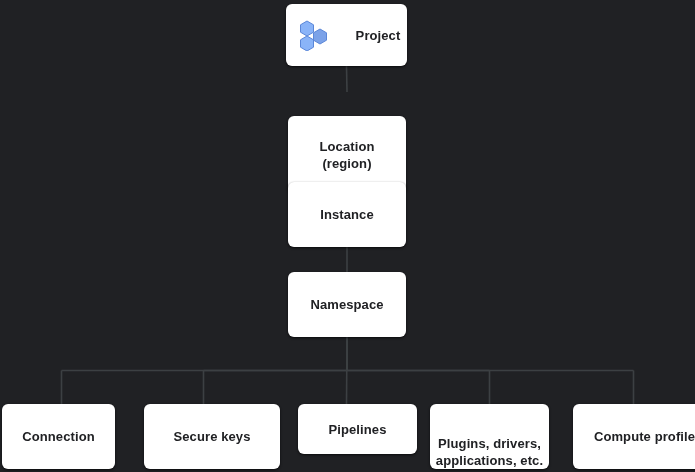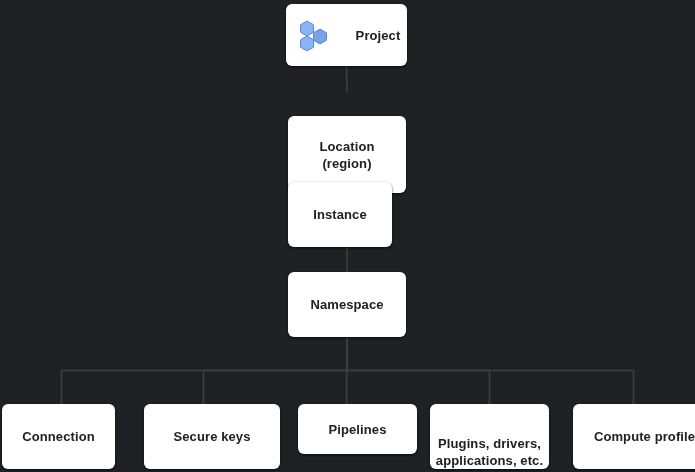--- a/index.html
+++ b/index.html
@@ -88,21 +88,21 @@
           <polygon points="10,2 16.5,5.8 16.5,13.2 10,17 3.5,13.2 3.5,5.8" fill="#8ab4f8" stroke="#5b87d8" stroke-width="1"></polygon>
           <polygon points="23,10 29.5,13.8 29.5,21.2 23,25 16.5,21.2 16.5,13.8" fill="#7ba2e8" stroke="#5b87d8" stroke-width="1"></polygon>
           <polygon points="10,17 16.5,20.8 16.5,28.2 10,32 3.5,28.2 3.5,20.8" fill="#8ab4f8" stroke="#5b87d8" stroke-width="1"></polygon>
         </svg>
         <span class="node-label">Project</span>
       </div>
       <div class="node" style="left: 288px; top: 92px; width: 118px; height: 77px; margin-top: 24px;">
         <span class="node-label">Location
 (region)</span>
       </div>
-      <div class="node" style="left: 288px; top: 182px; width: 104px; height: 65px;">
+      <div class="node" style="left: 288px; top: 182px; width: 118px; height: 65px;">
         <span class="node-label">Instance</span>
       </div>
       <div class="node" style="left: 288px; top: 272px; width: 118px; height: 65px; justify-content: center;">
         <span class="node-label">Namespace</span>
       </div>
       <div class="node" style="left: 2px; top: 404px; width: 113px; height: 65px;">
         <span class="node-label">Connection</span>
       </div>
       <div class="node" style="left: 144px; top: 404px; width: 136px; height: 65px;">
         <span class="node-label">Secure keys</span>

